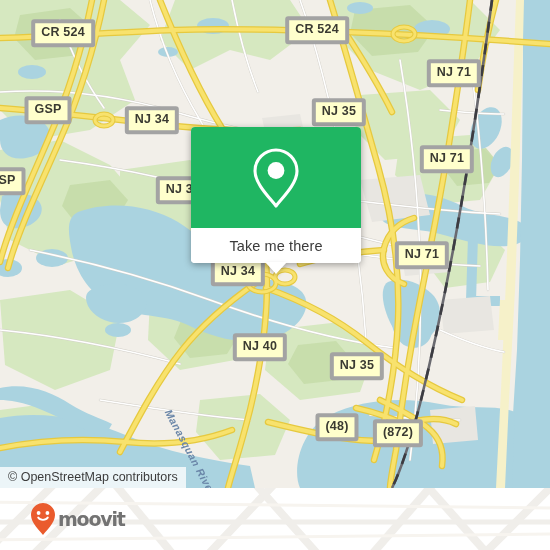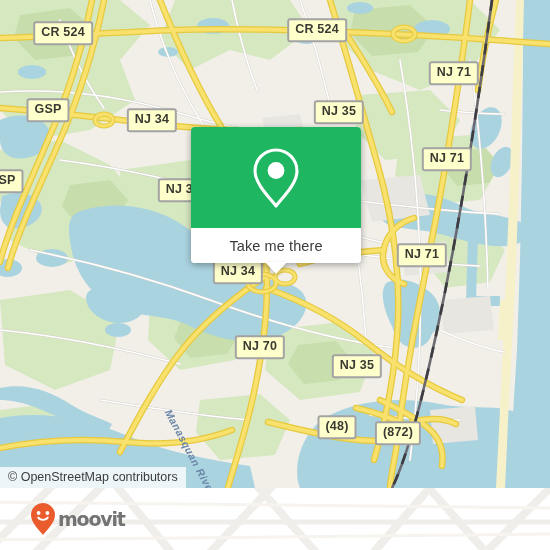--- a/index.html
+++ b/index.html
@@ -28,21 +28,21 @@
     height: 488px;
     overflow: hidden;
     background: #f2efe9;
   }
   #map-svg { display: block; }
 
   
   .shield {
     position: absolute;
     background: #ffffcc;
-    border: 2px solid #a3a3a3;
+    border: 4px solid #a3a3a3;
     border-radius: 3px;
     color: #3a3a32;
     font-family: "Liberation Sans", sans-serif;
     font-weight: bold;
     font-size: 12.5px;
     line-height: 1;
     padding: 3px 6px 4px 6px;
     white-space: nowrap;
     letter-spacing: 0.2px;
     box-sizing: border-box;
@@ -401,21 +401,21 @@
         <div class="shield" style="left: 317px; top: 30px;">CR 524</div>
         <div class="shield" style="left: 454px; top: 73px;">NJ 71</div>
         <div class="shield" style="left: 48px; top: 110px;">GSP</div>
         <div class="shield" style="left: 152px; top: 120px;">NJ 34</div>
         <div class="shield" style="left: 339px; top: 112px;">NJ 35</div>
         <div class="shield" style="left: 447px; top: 159px;">NJ 71</div>
         <div class="shield" style="left: 2px; top: 181px;">GSP</div>
         <div class="shield" style="left: 183px; top: 190px;">NJ 34</div>
         <div class="shield" style="left: 238px; top: 272px;">NJ 34</div>
         <div class="shield" style="left: 422px; top: 255px;">NJ 71</div>
-        <div class="shield" style="left: 260px; top: 347px;">NJ 70</div>
+        <div class="shield" style="left: 260px; top: 347px;">NJ 40</div>
         <div class="shield" style="left: 357px; top: 366px;">NJ 35</div>
         <div class="shield" style="left: 301px; top: 427px; margin-left: 36px;">(48)</div>
         <div class="shield" style="left: 398px; top: 433px;">(872)</div>
       </div>
 
     <div class="river-label" style="left:168px; top:404px; transform: rotate(62deg);">Manasquan River</div>
 
     <div id="popup">
       <div id="popup-head">
         <svg width="56" height="64" viewBox="0 0 56 64">

